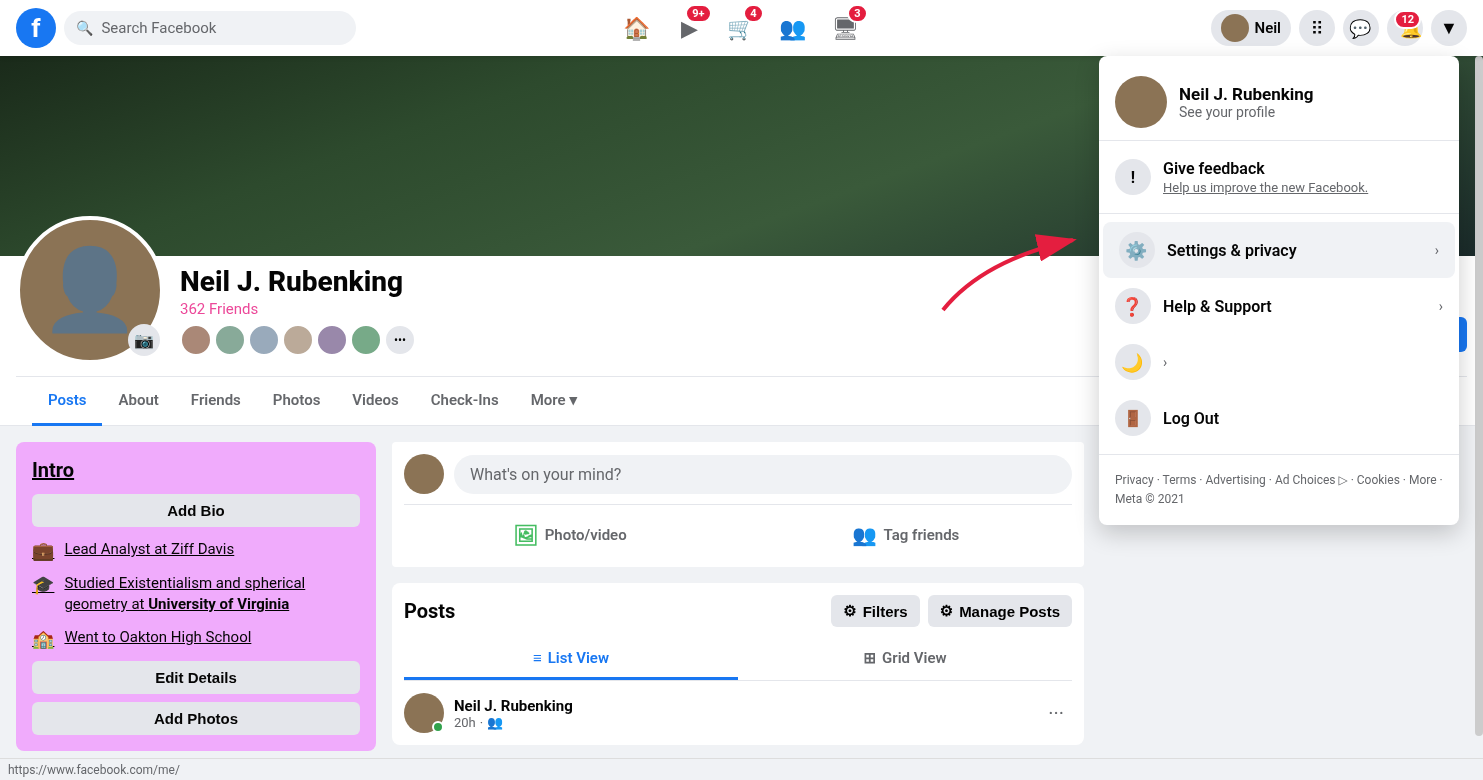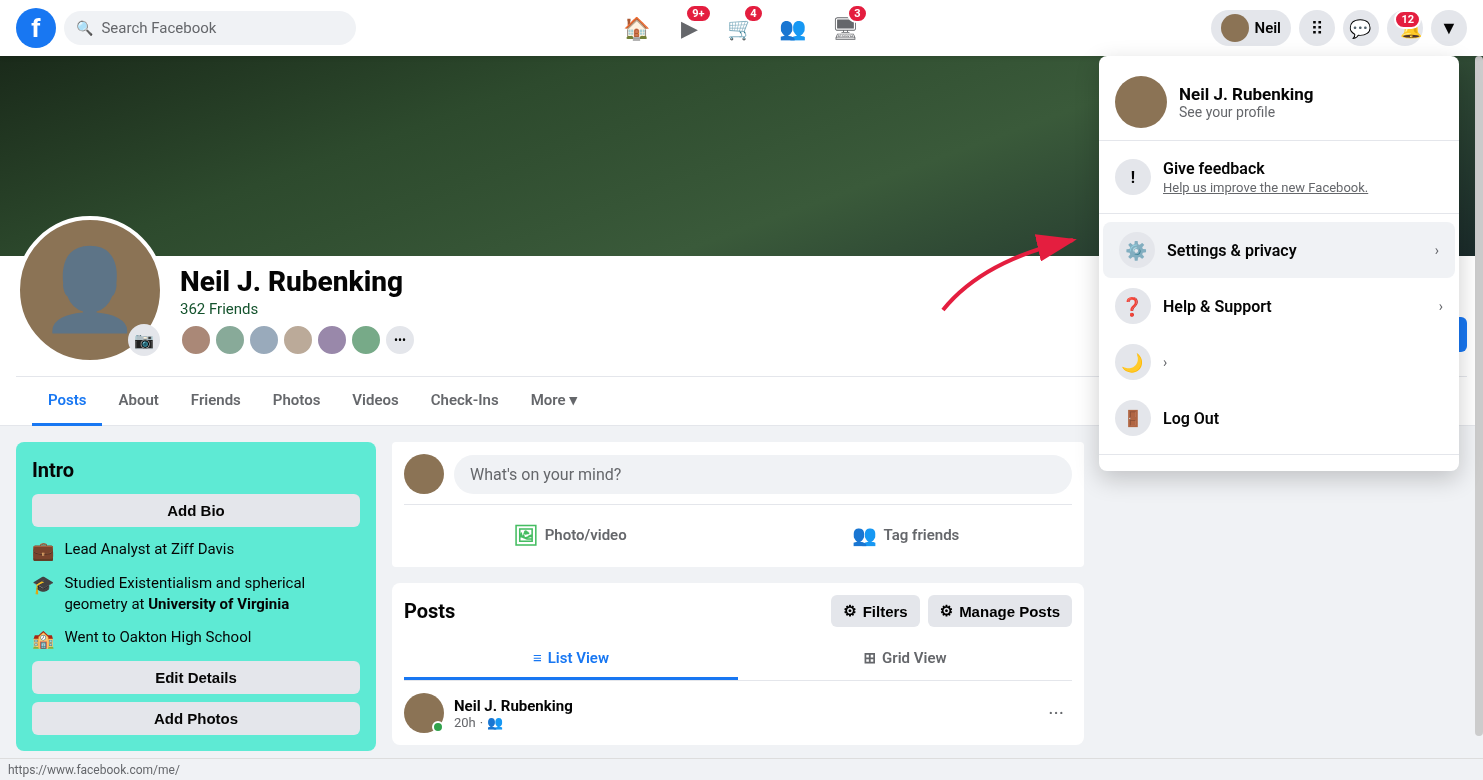--- a/index.html
+++ b/index.html
@@ -35,38 +35,38 @@
     
     .cover-area { position: relative; }
     .cover-photo { width: 100%; height: 200px; background: linear-gradient(135deg, #2c3e50, #4a6741, #3d5a3e); }
     .profile-section { background: white; padding: 0 16px 0 16px; border-bottom: 1px solid #e4e6eb; }
     .profile-info-row { display: flex; align-items: flex-end; gap: 16px; position: relative; margin-top: -40px; padding-bottom: 12px; }
     .profile-pic-wrap { position: relative; flex-shrink: 0; }
     .profile-pic { width: 148px; height: 148px; border-radius: 50%; border: 4px solid white; background: #8b7355; overflow: hidden; display: flex; align-items: center; justify-content: center; }
     .camera-btn { position: absolute; bottom: 8px; right: 4px; width: 32px; height: 32px; border-radius: 50%; background: #e4e6eb; display: flex; align-items: center; justify-content: center; cursor: pointer; font-size: 16px; }
     .profile-text { flex: 1; padding-bottom: 8px; }
     .profile-name-large { font-size: 28px; font-weight: 800; color: #050505; }
-    .friends-count { font-size: 15px; color: #14532d; margin-top: 2px; }
+    .friends-count { font-size: 15px; color: #ec4899; margin-top: 2px; }
     .friend-avatars { display: flex; margin-top: 6px; gap: 2px; }
     .friend-av { width: 32px; height: 32px; border-radius: 50%; border: 2px solid white; background: #aaa; display: inline-block; }
     .friend-av.more { background: #e4e6eb; display: flex; align-items: center; justify-content: center; font-size: 12px; color: #050505; }
     .profile-actions { display: flex; gap: 8px; align-items: flex-end; padding-bottom: 12px; }
     .btn-primary { background: #1877f2; color: white; border: none; border-radius: 6px; padding: 8px 16px; font-size: 15px; font-weight: 600; cursor: pointer; display: flex; align-items: center; gap: 6px; }
 
     
     .profile-tabs { display: flex; border-top: 1px solid #e4e6eb; padding: 0 16px; background: white; }
     .tab-item { padding: 14px 16px; font-size: 15px; font-weight: 600; color: #65676b; cursor: pointer; border-bottom: 3px solid transparent; margin-bottom: -1px; }
     .tab-item.active { color: #1877f2; border-bottom-color: #1877f2; }
 
     
     .content-area { display: flex; gap: 16px; padding: 16px; max-width: 1100px; }
 
     
     .left-col { width: 360px; flex-shrink: 0; }
-    .intro-card { background: #5eead4; border-radius: 8px; padding: 16px; }
+    .intro-card { background: #f0abfc; border-radius: 8px; padding: 16px; text-decoration: underline; }
     .intro-title { font-size: 20px; font-weight: 700; color: #050505; margin-bottom: 12px; }
     .add-bio-btn { width: 100%; padding: 8px; background: #e4e6eb; border: none; border-radius: 6px; font-size: 15px; font-weight: 600; cursor: pointer; color: #050505; margin-bottom: 12px; }
     .intro-item { display: flex; align-items: flex-start; gap: 10px; margin-bottom: 12px; font-size: 15px; color: #050505; }
     .intro-icon { font-size: 18px; color: #65676b; flex-shrink: 0; margin-top: 1px; }
     .intro-text { line-height: 1.4; }
     .intro-text b { font-weight: 700; }
     .edit-details-btn { width: 100%; padding: 8px; background: #e4e6eb; border: none; border-radius: 6px; font-size: 15px; font-weight: 600; cursor: pointer; color: #050505; margin-bottom: 8px; }
     .add-hobbies-btn { width: 100%; padding: 8px; background: #e4e6eb; border: none; border-radius: 6px; font-size: 15px; font-weight: 600; cursor: pointer; color: #050505; }
 
     
@@ -374,20 +374,21 @@
   </div>
 
   <div class="dropdown-item">
     <div class="dropdown-item-icon" style="font-size:16px;">🚪</div>
     <div class="dropdown-item-text">
       <div class="dropdown-item-title">Log Out</div>
     </div>
   </div>
 
   <div class="dropdown-divider"></div>
+  <div class="dropdown-footer">Privacy · Terms · Advertising · Ad Choices ▷ · Cookies · More · Meta © 2021</div>
 </div>
 
 <div class="red-arrow-container">
   <svg width="180" height="120" viewBox="0 0 180 120" style="overflow:visible;">
     <defs>
       <marker id="arrowhead" markerWidth="10" markerHeight="7" refX="9" refY="3.5" orient="auto">
         <polygon points="0 0, 10 3.5, 0 7" fill="#e41e3f"></polygon>
       </marker>
     </defs>
     <path d="M 20 110 Q 60 60 150 40" stroke="#e41e3f" stroke-width="4" fill="none" marker-end="url(#arrowhead)"></path>

